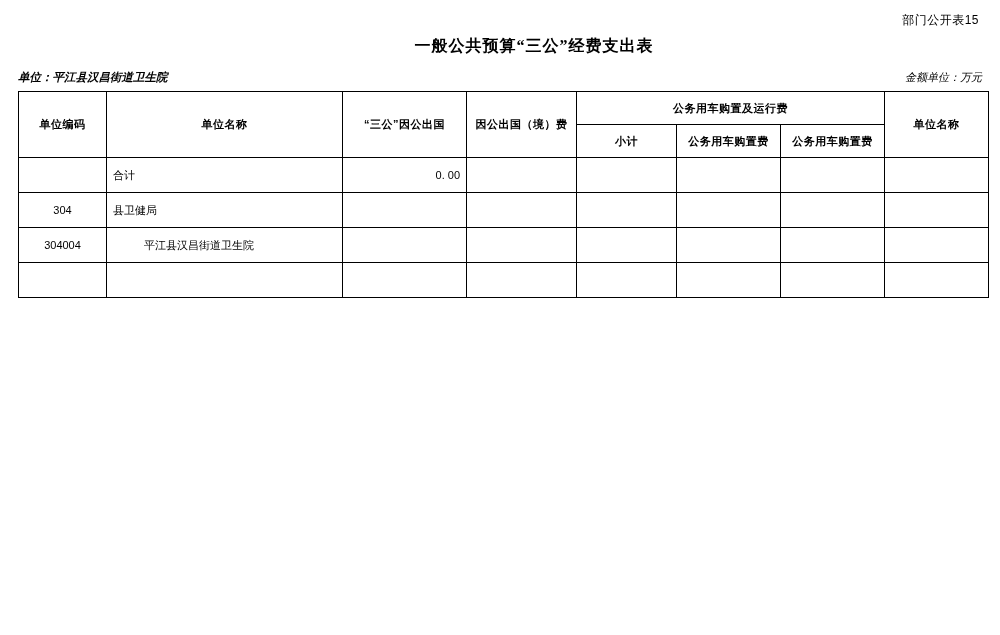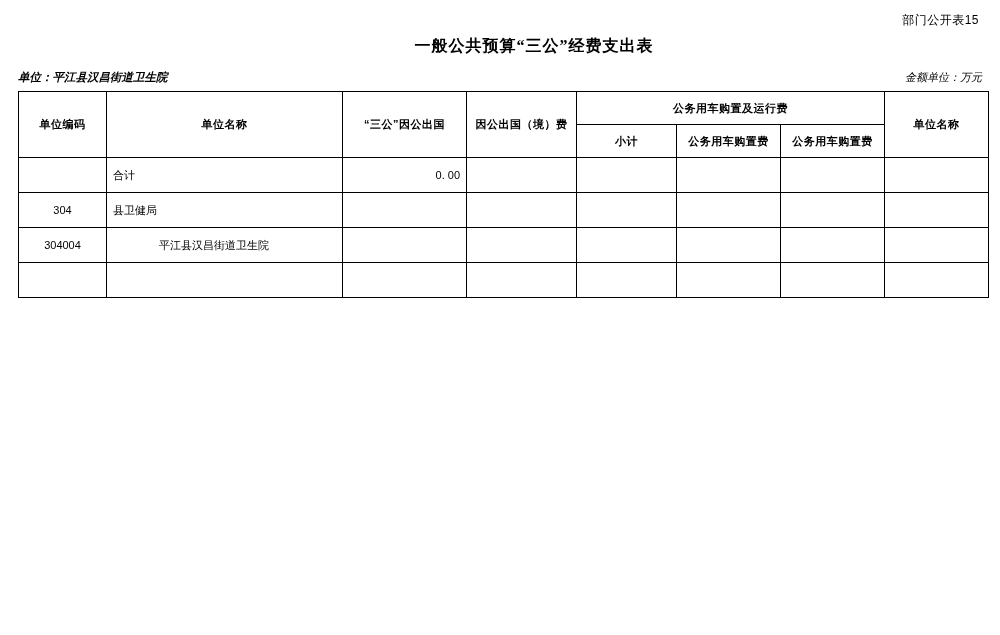--- a/index.html
+++ b/index.html
@@ -85,21 +85,21 @@
     text-align: center;
     font-weight: bold;
     letter-spacing: 0.5px;
   }
   .hdr-tall { height: 64px; }
   .hdr-top { height: 32px; }
   .hdr-bot { height: 32px; }
   td.body-cell { height: 34px; }
   td.code-cell { text-align: center; padding-left: 14px; }
   td.name-cell { text-align: left; padding-left: 32px; }
-  td.name-cell.indent-1 { padding-left: 52px; }
+  td.name-cell.indent-1 { padding-left: 37px; }
   td.num-cell { text-align: right; padding-right: 12px; }
   .note {
     position: absolute;
     top: 298px;
     left: 18px;
     font-size: 10.5px;
     font-family: "Liberation Sans", "DejaVu Sans", sans-serif;
   }
   .col-code { width: 88px; }
   .col-name { width: 236px; }

